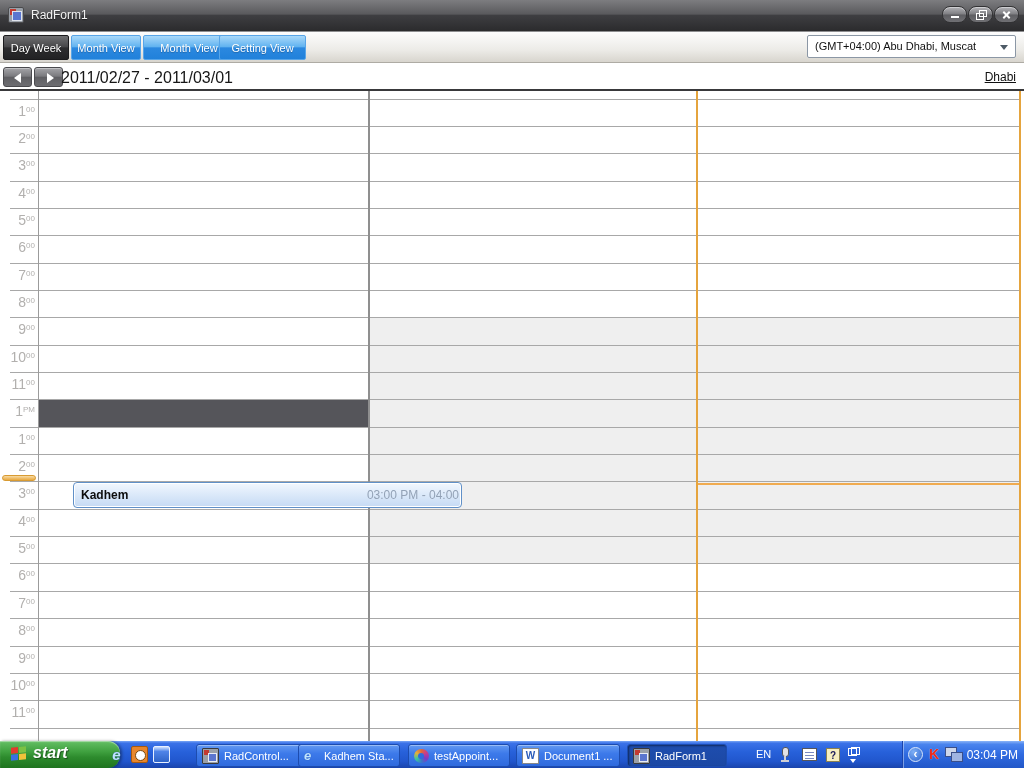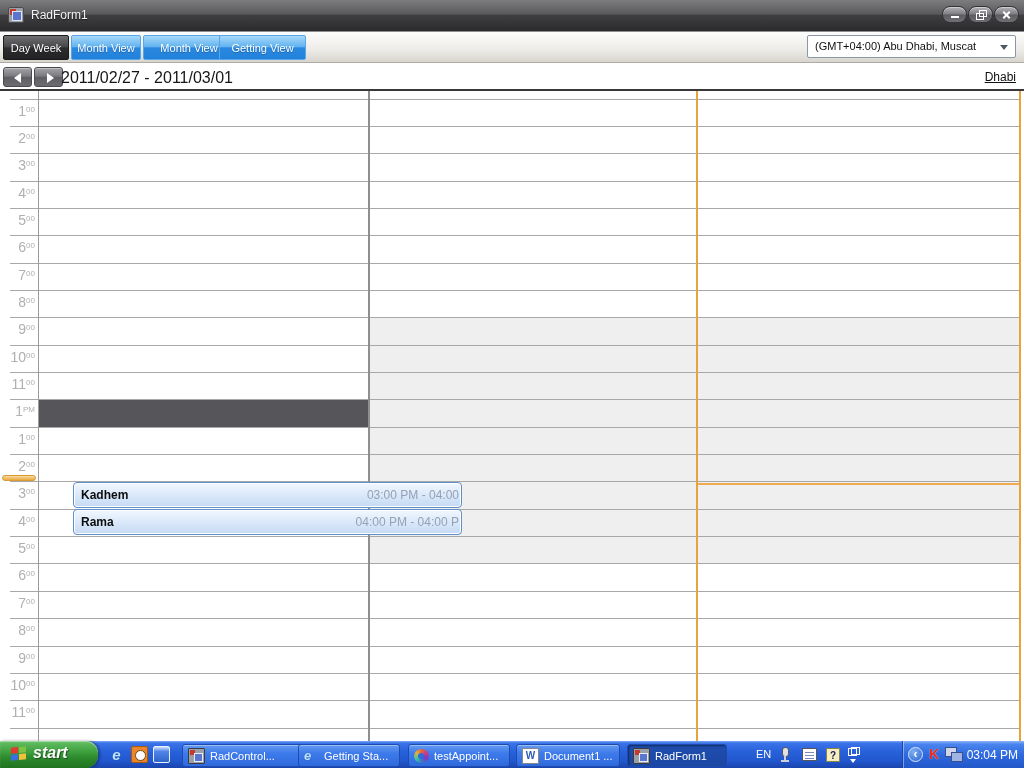--- a/index.html
+++ b/index.html
@@ -68,21 +68,21 @@
   .nowline{left:698px;top:392px;width:321px;height:2px;background:#f0ab50;z-index:3;}
   .appt{left:36px;width:389px;height:26px;border:1px solid #6090c8;border-radius:4px;z-index:4;
     background:linear-gradient(#f2f7fe 0%,#ddeafa 45%,#c5daf4 100%);
     box-shadow:inset 0 0 0 1px #ffffff;overflow:hidden;margin-left:37px;}
   .appt-name{position:absolute;left:7px;top:5px;font-size:12px;font-weight:bold;color:#0d0d0d;}
   .appt-time{position:absolute;right:2px;top:5px;font-size:12px;color:#93a2b6;white-space:nowrap;}
 
   
   .taskbar{left:0;top:741px;width:1024px;height:27px;
     background:linear-gradient(#7aa7f5 0%,#3b72e8 8%,#2761da 40%,#2156cd 75%,#1a44ac 100%);}
-  .start{left:0;top:0;width:98px;height:27px;border-radius:0 12px 12px 0;cursor:pointer;
+  .start{left:0;top:0;width:120px;height:27px;border-radius:0 12px 12px 0;cursor:pointer;
     background:linear-gradient(#65c065 0%,#3fa03f 40%,#2d8b2d 60%,#1f741f 100%);
     box-shadow:inset 0 1px 1px rgba(255,255,255,.45),2px 0 3px rgba(0,0,0,.35);}
   .start-label{position:absolute;left:33px;top:3px;color:#fff;font-size:16px;font-weight:bold;
     font-style:italic;text-shadow:1px 1px 1px rgba(0,0,0,.45);}
   .flag{position:absolute;left:11px;top:6px;width:16px;height:14px;transform:skewY(-6deg);}
   .flag div{position:absolute;width:7px;height:6px;}
   .f-r{left:0;top:0;background:#e23a2e;} .f-g{left:8px;top:0;background:#7bc143;}
   .f-b{left:0;top:7px;background:#3a6fe0;} .f-y{left:8px;top:7px;background:#f0c23a;}
   .ql-icon{top:5px;width:17px;height:17px;text-align:center;cursor:pointer;}
   .ie-e{color:#bfe3ff;font-size:15px;font-weight:bold;font-style:italic;line-height:17px;text-shadow:0 0 1px #1a4aa8;}
@@ -234,24 +234,20 @@
 
   <div class="abs darkcell"></div>
 
   <div class="abs nowmark"></div>
   <div class="abs nowline"></div>
 
   <div class="abs appt" style="top:391px">
     <span class="appt-name">Kadhem</span>
     <span class="appt-time">03:00 PM - 04:00</span>
   </div>
-  <div class="abs appt" style="top:418px">
-    <span class="appt-name">Rama</span>
-    <span class="appt-time">04:00 PM - 04:00 P</span>
-  </div>
 </div>
 
 <div class="abs taskbar">
   <div class="abs start">
     <div class="flag">
       <div class="f-r"></div>
         <div class="f-g"></div>
         <div class="f-b"></div>
         <div class="f-y"></div>
     </div>
@@ -259,30 +255,30 @@
   </div>
 
   <div class="abs ql-icon" style="left:108px">
     <span class="ie-e">e</span>
   </div>
   <div class="abs ql-icon ql-clock" style="left:131px">
     <div class="face"></div>
   </div>
   <div class="abs ql-icon ql-win" style="left:153px"></div>
 
-  <div class="abs task" style="left:182px;width:128px">
+  <div class="abs task" style="left:196px;width:128px">
     <span class="t-ico form-ico">
         <span class="r"></span>
         <span class="b"></span>
       </span>
     <span>RadControl...</span>
   </div>
   <div class="abs task" style="left:298px;width:102px">
     <span class="t-ico"><span class="ie-e" style="font-size:13px;line-height:14px">e</span></span>
-    <span>Getting Sta...</span>
+    <span>Kadhem Sta...</span>
   </div>
   <div class="abs task" style="left:408px;width:102px">
     <span class="t-ico vs-ico">
         <span class="hole"></span>
       </span>
     <span>testAppoint...</span>
   </div>
   <div class="abs task" style="left:516px;width:104px">
     <span class="t-ico word-ico">
         <span class="w">W</span>

